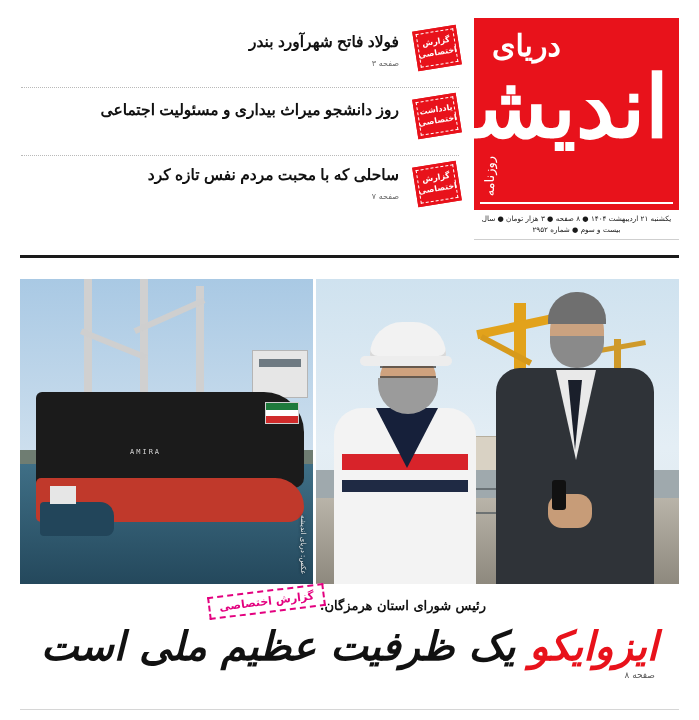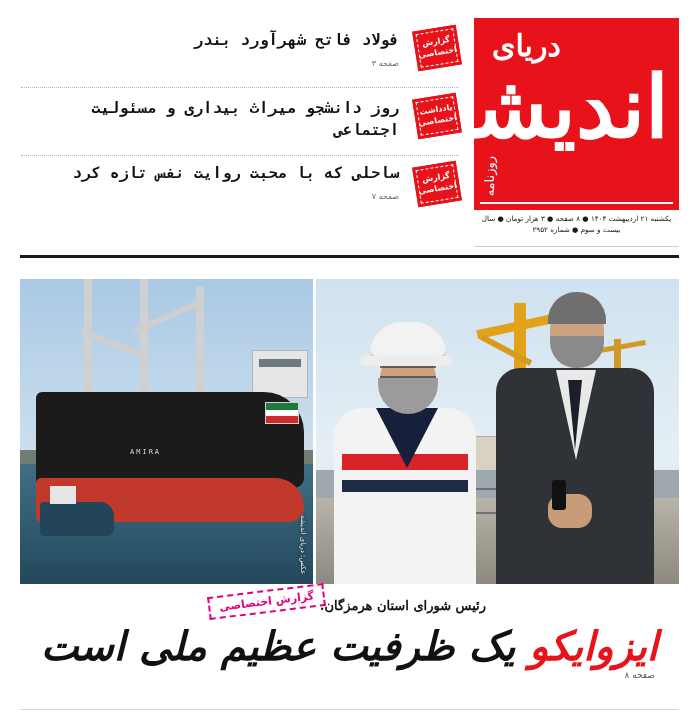--- a/index.html
+++ b/index.html
@@ -73,21 +73,21 @@
   .masthead-meta {
     margin-top: 4px;
     width: 205px;
     text-align: center;
     font-size: 7.2px;
     color: #1a1a1a;
     direction: rtl;
     letter-spacing: 0px;
     line-height: 1.5;
   }
-  .masthead-meta .row1 { border-bottom: 1px solid #cfcfcf; padding-bottom: 10px; }
+  .masthead-meta .row1 { border-bottom: 1px solid #cfcfcf; padding-bottom: 3px; }
   .masthead-site {
     margin-top: 4px;
     width: 205px;
     text-align: center;
     font-family: "DejaVu Sans Mono", "Liberation Mono", monospace;
     font-size: 9px;
     letter-spacing: 1.6px;
     color: #111;
   }
 
@@ -122,21 +122,21 @@
     font-size: 8px;
     line-height: 1.35;
     font-weight: bold;
     border: 2px solid #e8121b;
     outline: 1px dashed #ffffff;
     outline-offset: -4px;
     text-align: center;
   }
   .teaser-body { flex: 1 1 auto; text-align: right; padding-right: 4px; }
   .teaser-title {
-    font-family: Liberation Mono, monospace;
+    font-family: Liberation Sans, sans-serif;
     font-weight: bold;
     font-size: 15.5px;
     color: #111;
     line-height: 1.4;
   }
   .teaser-kicker {
     font-size: 8.5px;
     color: #3b3b3b;
     margin-bottom: 3px;
     line-height: 1.5;
@@ -445,21 +445,21 @@
         <div class="teaser-title">روز دانشجو میراث بیداری و مسئولیت اجتماعی</div>
       </div>
     </div>
 
     <div class="teaser">
       <div class="stamp">
           <span>گزارش</span>
           <span>اختصاصی</span>
         </div>
       <div class="teaser-body">
-        <div class="teaser-title">ساحلی که با محبت روایت نفس تازه کرد</div>
+        <div class="teaser-title">ساحلی که با محبت مردم نفس تازه کرد</div>
         <div class="teaser-page">صفحه ۷</div>
       </div>
     </div>
 
   </div>
 
   <div class="header-rule"></div>
 
   <div class="photos">
 

